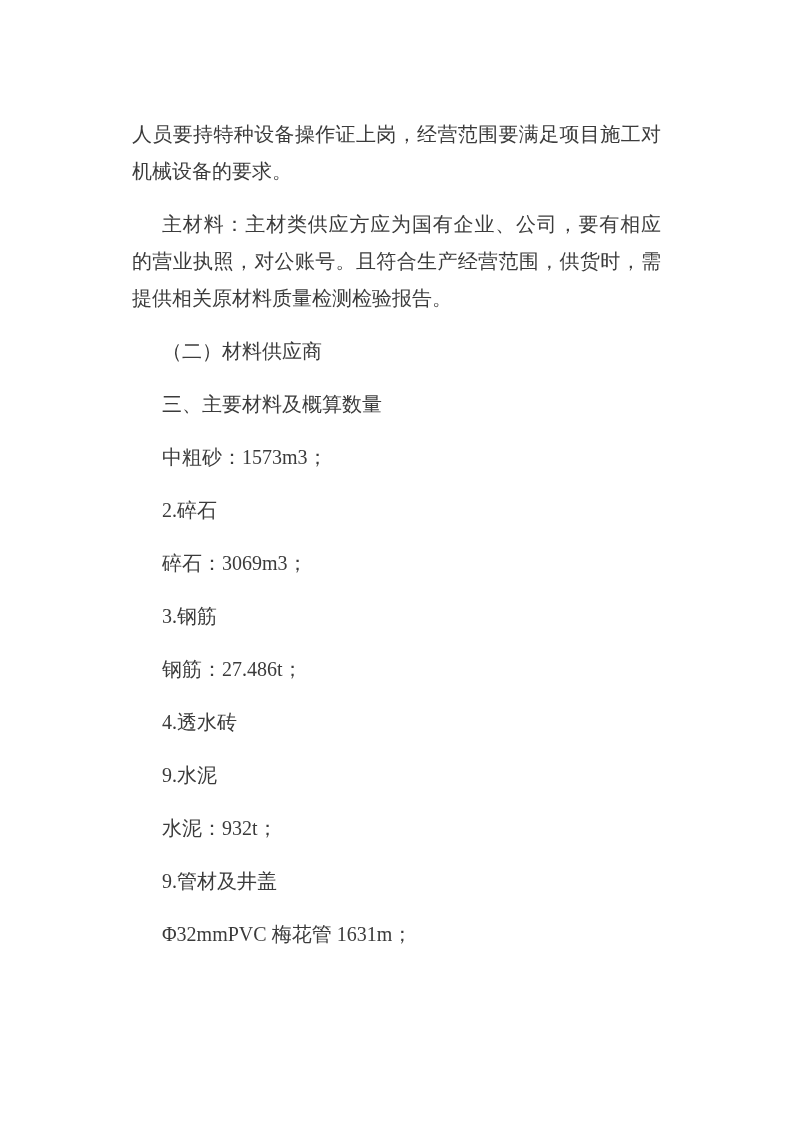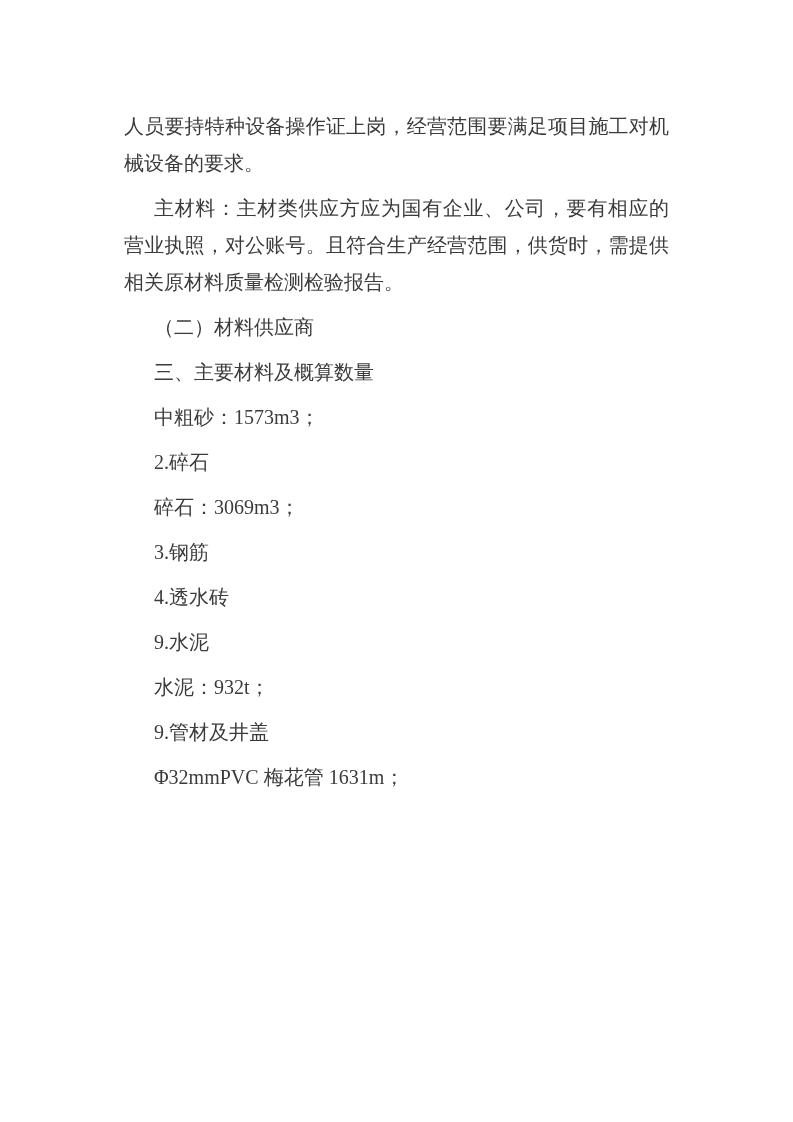--- a/index.html
+++ b/index.html
@@ -24,40 +24,41 @@
     left: 116px;
     top: 100px;
     width: 561px;
     color: #3b3b3b;
     font-size: 20px;
     line-height: 37px;
     text-align: justify;
     letter-spacing: 0;
   }
   p.para {
-    margin: 8px;
+    margin: 16px;
     padding: 0;
   }
   p.para.indent {
     text-indent: 1.5em;
   }
 </style>
 </head>
 <body>
 
 <div class="doc-page">
   <div class="doc-body">
 
   <p class="para">人员要持特种设备操作证上岗，经营范围要满足项目施工对机械设备的要求。</p>
       <p class="para indent">主材料：主材类供应方应为国有企业、公司，要有相应的营业执照，对公账号。且符合生产经营范围，供货时，需提供相关原材料质量检测检验报告。</p>
       <p class="para indent">（二）材料供应商</p>
       <p class="para indent">三、主要材料及概算数量</p>
       <p class="para indent">中粗砂：1573m3；</p>
       <p class="para indent">2.碎石</p>
       <p class="para indent">碎石：3069m3；</p>
       <p class="para indent">3.钢筋</p>
+      <p class="para indent">钢筋：27.486t；</p>
       <p class="para indent">4.透水砖</p>
       <p class="para indent">9.水泥</p>
       <p class="para indent">水泥：932t；</p>
       <p class="para indent">9.管材及井盖</p>
       <p class="para indent">Φ32mmPVC 梅花管 1631m；</p>
     </div>
 </div>
 
 </body></html>

